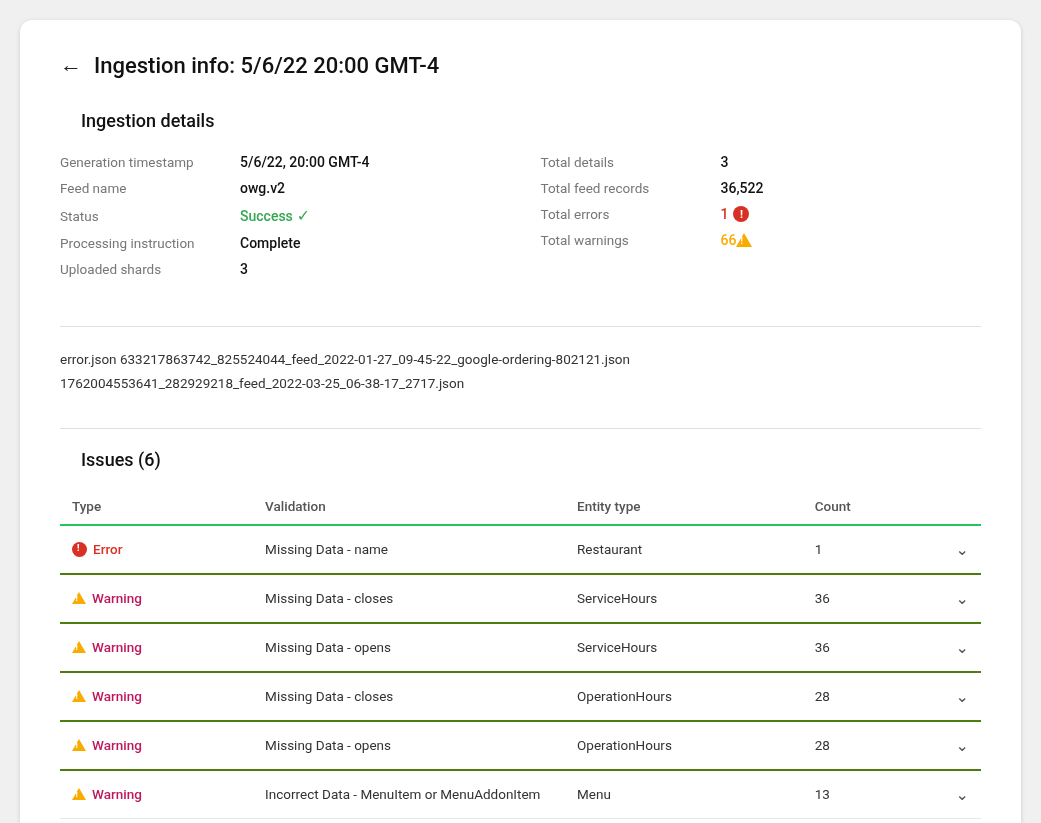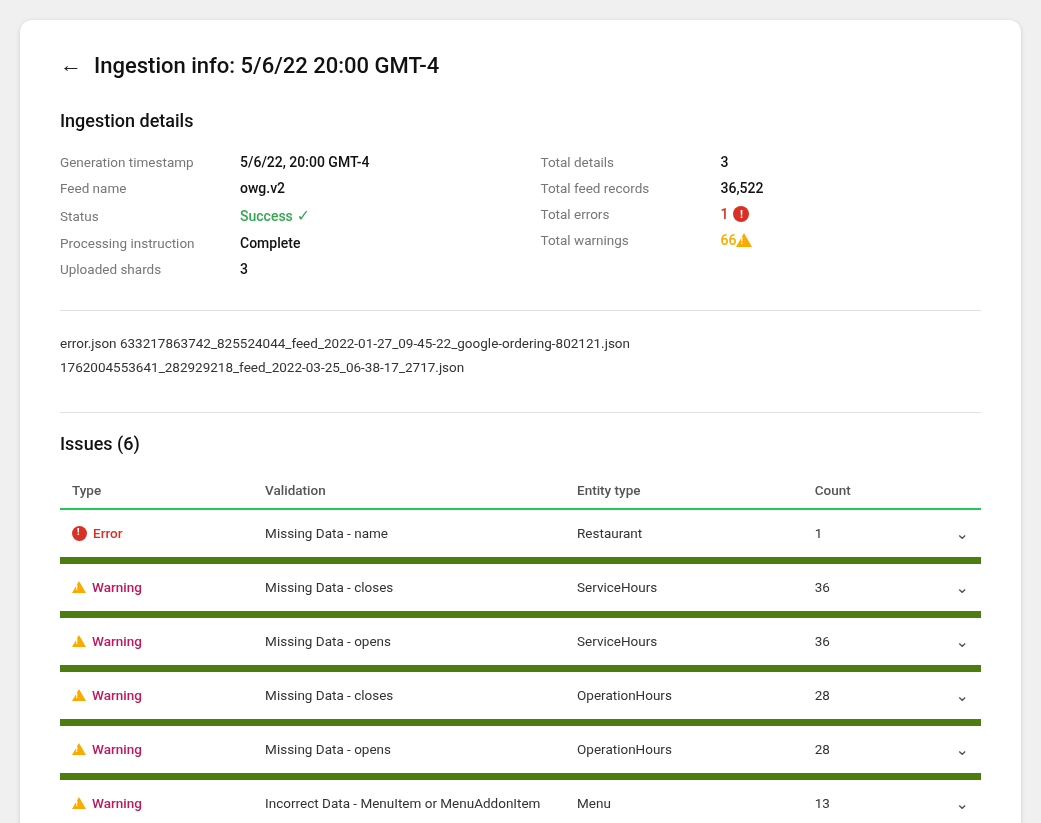--- a/index.html
+++ b/index.html
@@ -35,26 +35,27 @@
     .page-title {
       font-size: 22px;
       font-weight: 500;
       color: #111;
     }
     .section-title {
       font-size: 18px;
       font-weight: 500;
       color: #111;
       margin-bottom: 18px;
+      margin-left: 21px;
     }
     .details-grid {
       display: grid;
       grid-template-columns: 1fr 1fr;
       gap: 0 40px;
-      margin-bottom: 28px;
+      margin-bottom: 44px;
     }
     .detail-row {
       display: flex;
       align-items: baseline;
       padding: 5px 0;
       font-size: 14px;
     }
     .detail-label {
       color: #777;
       width: 180px;
@@ -148,21 +149,21 @@
       color: #555;
       padding: 10px 12px 10px 12px;
     }
     .issues-table td {
       font-size: 13.5px;
       color: #333;
       padding: 14px 12px;
       vertical-align: middle;
     }
     .issues-table tbody tr {
-      border-bottom: 7px solid #4d7c0f;
+      border-bottom: 2px solid #4d7c0f;
     }
     .issues-table tbody tr:last-child {
       border-bottom: 1px solid #e8e8e8;
     }
     .col-type { width: 130px; }
     .col-validation { width: 210px; }
     .col-entity { width: 160px; }
     .col-count { width: 80px; }
     .col-expand { width: 40px; text-align: right; }
     .expand-btn {

